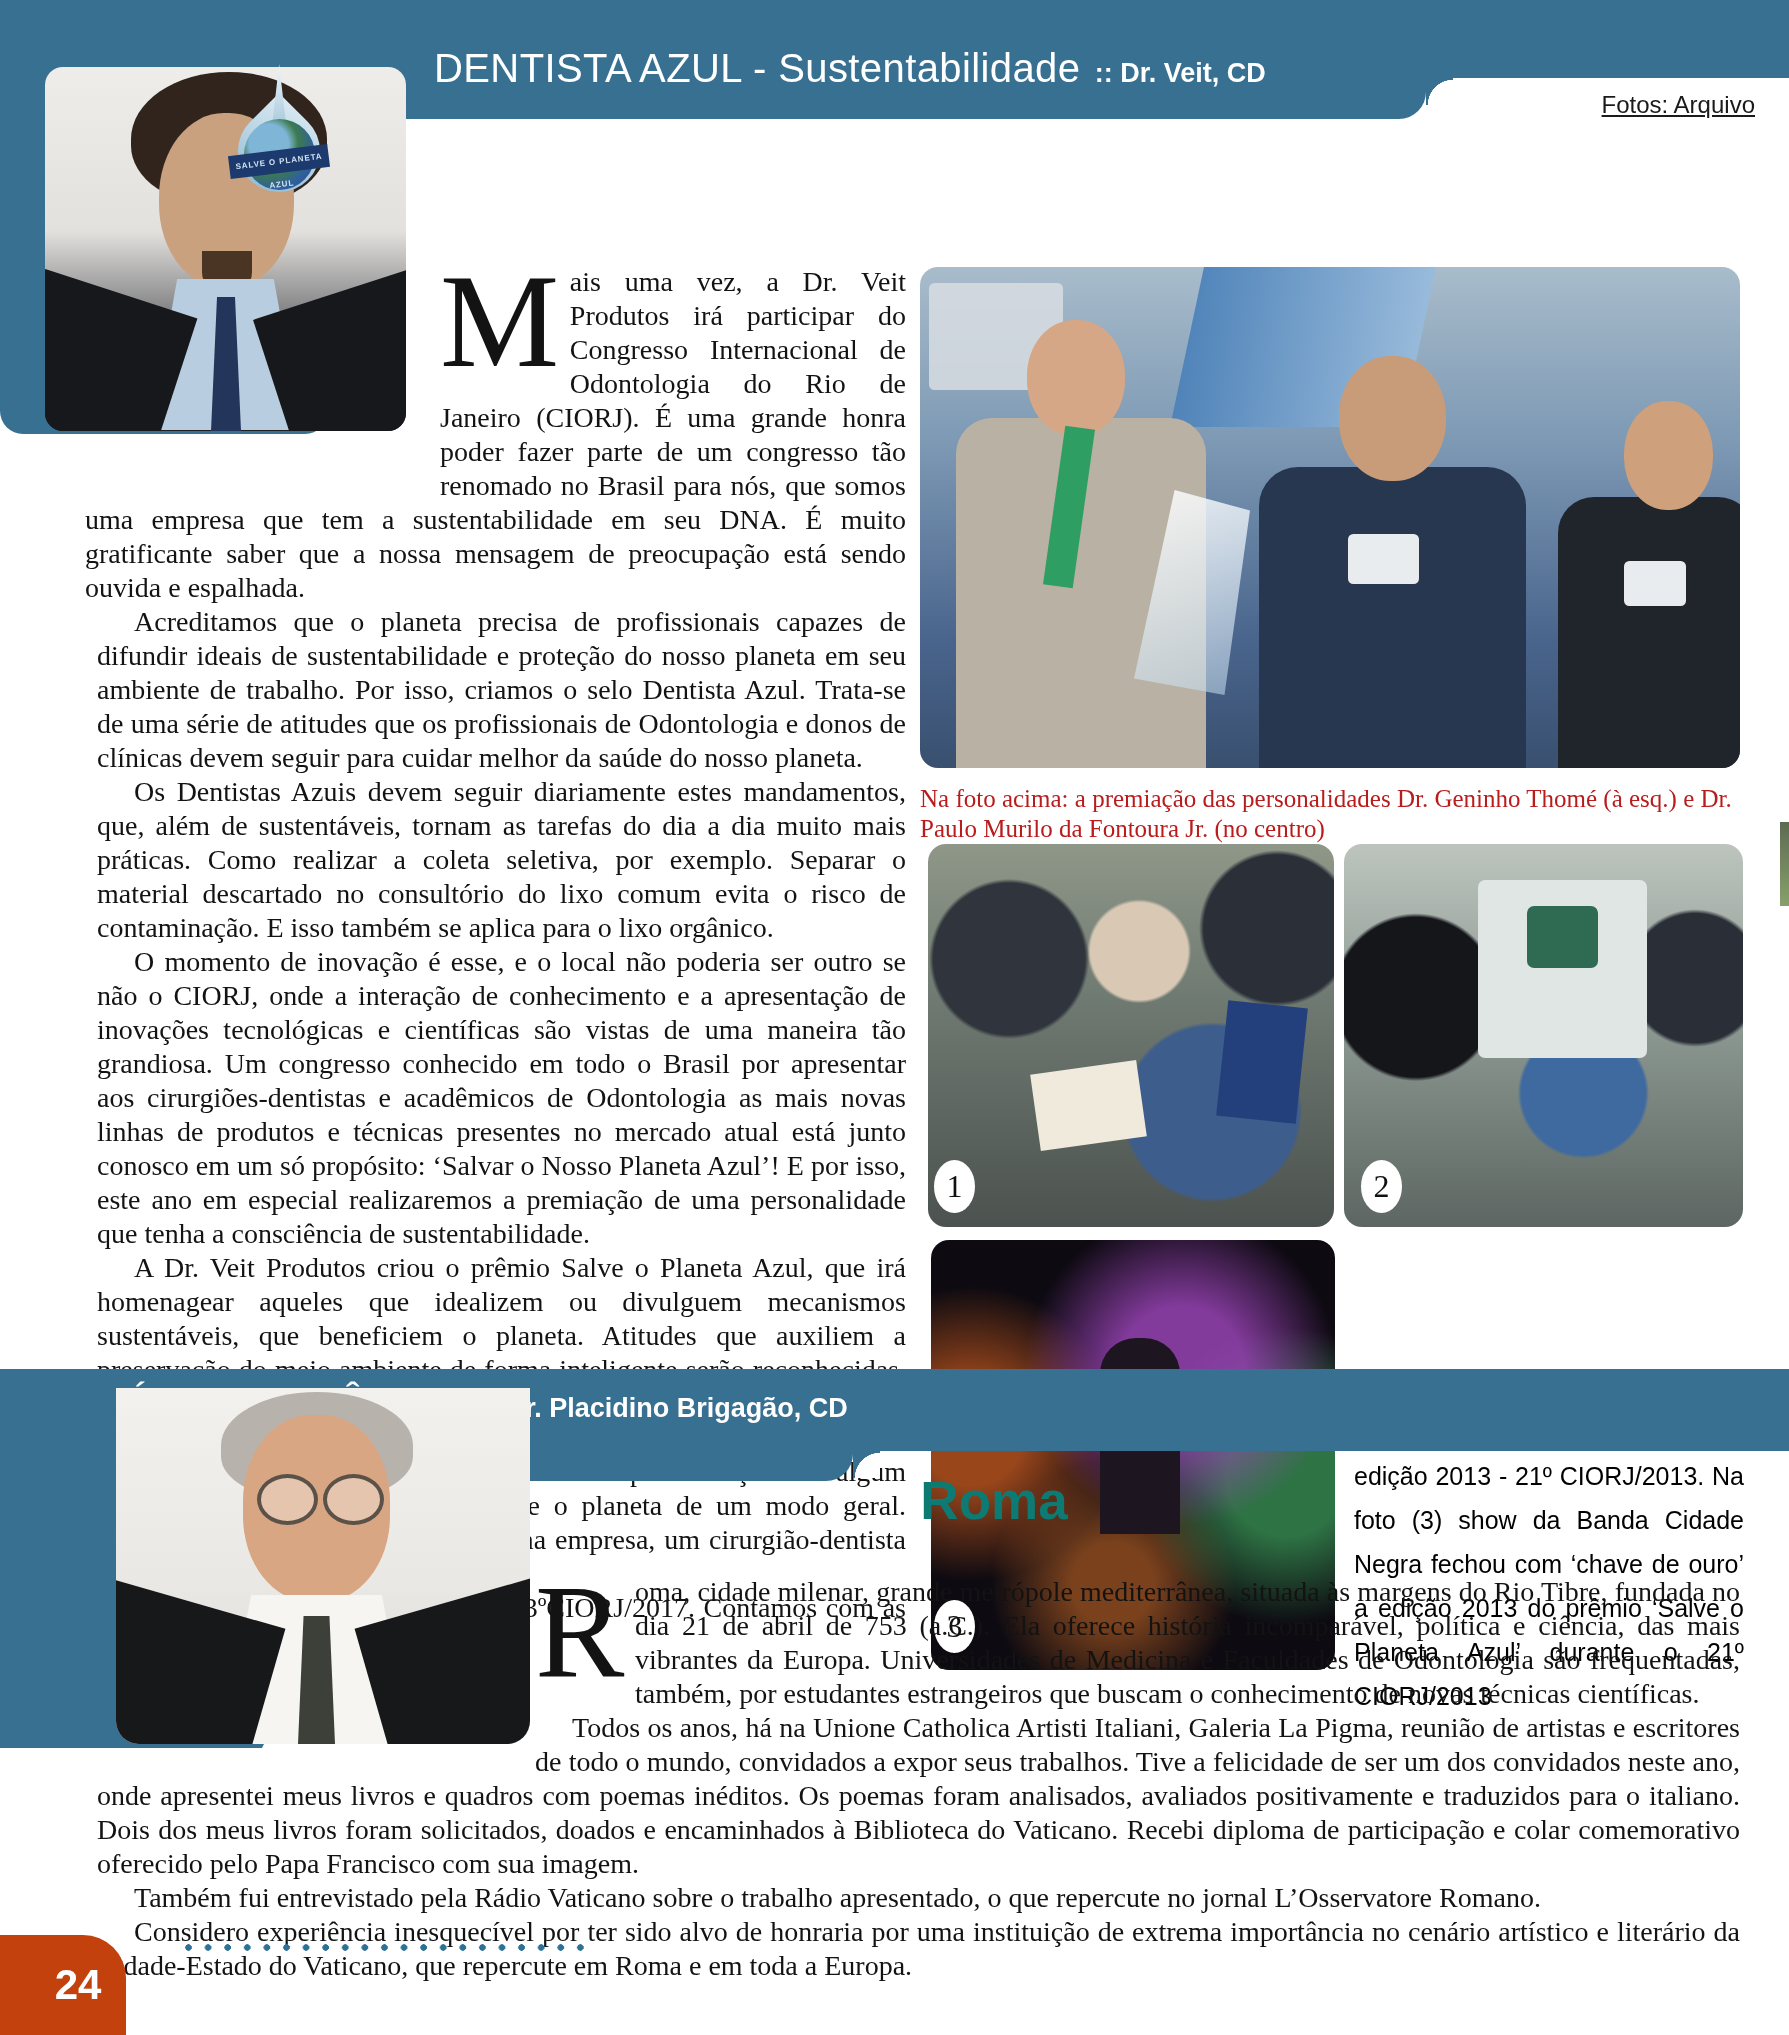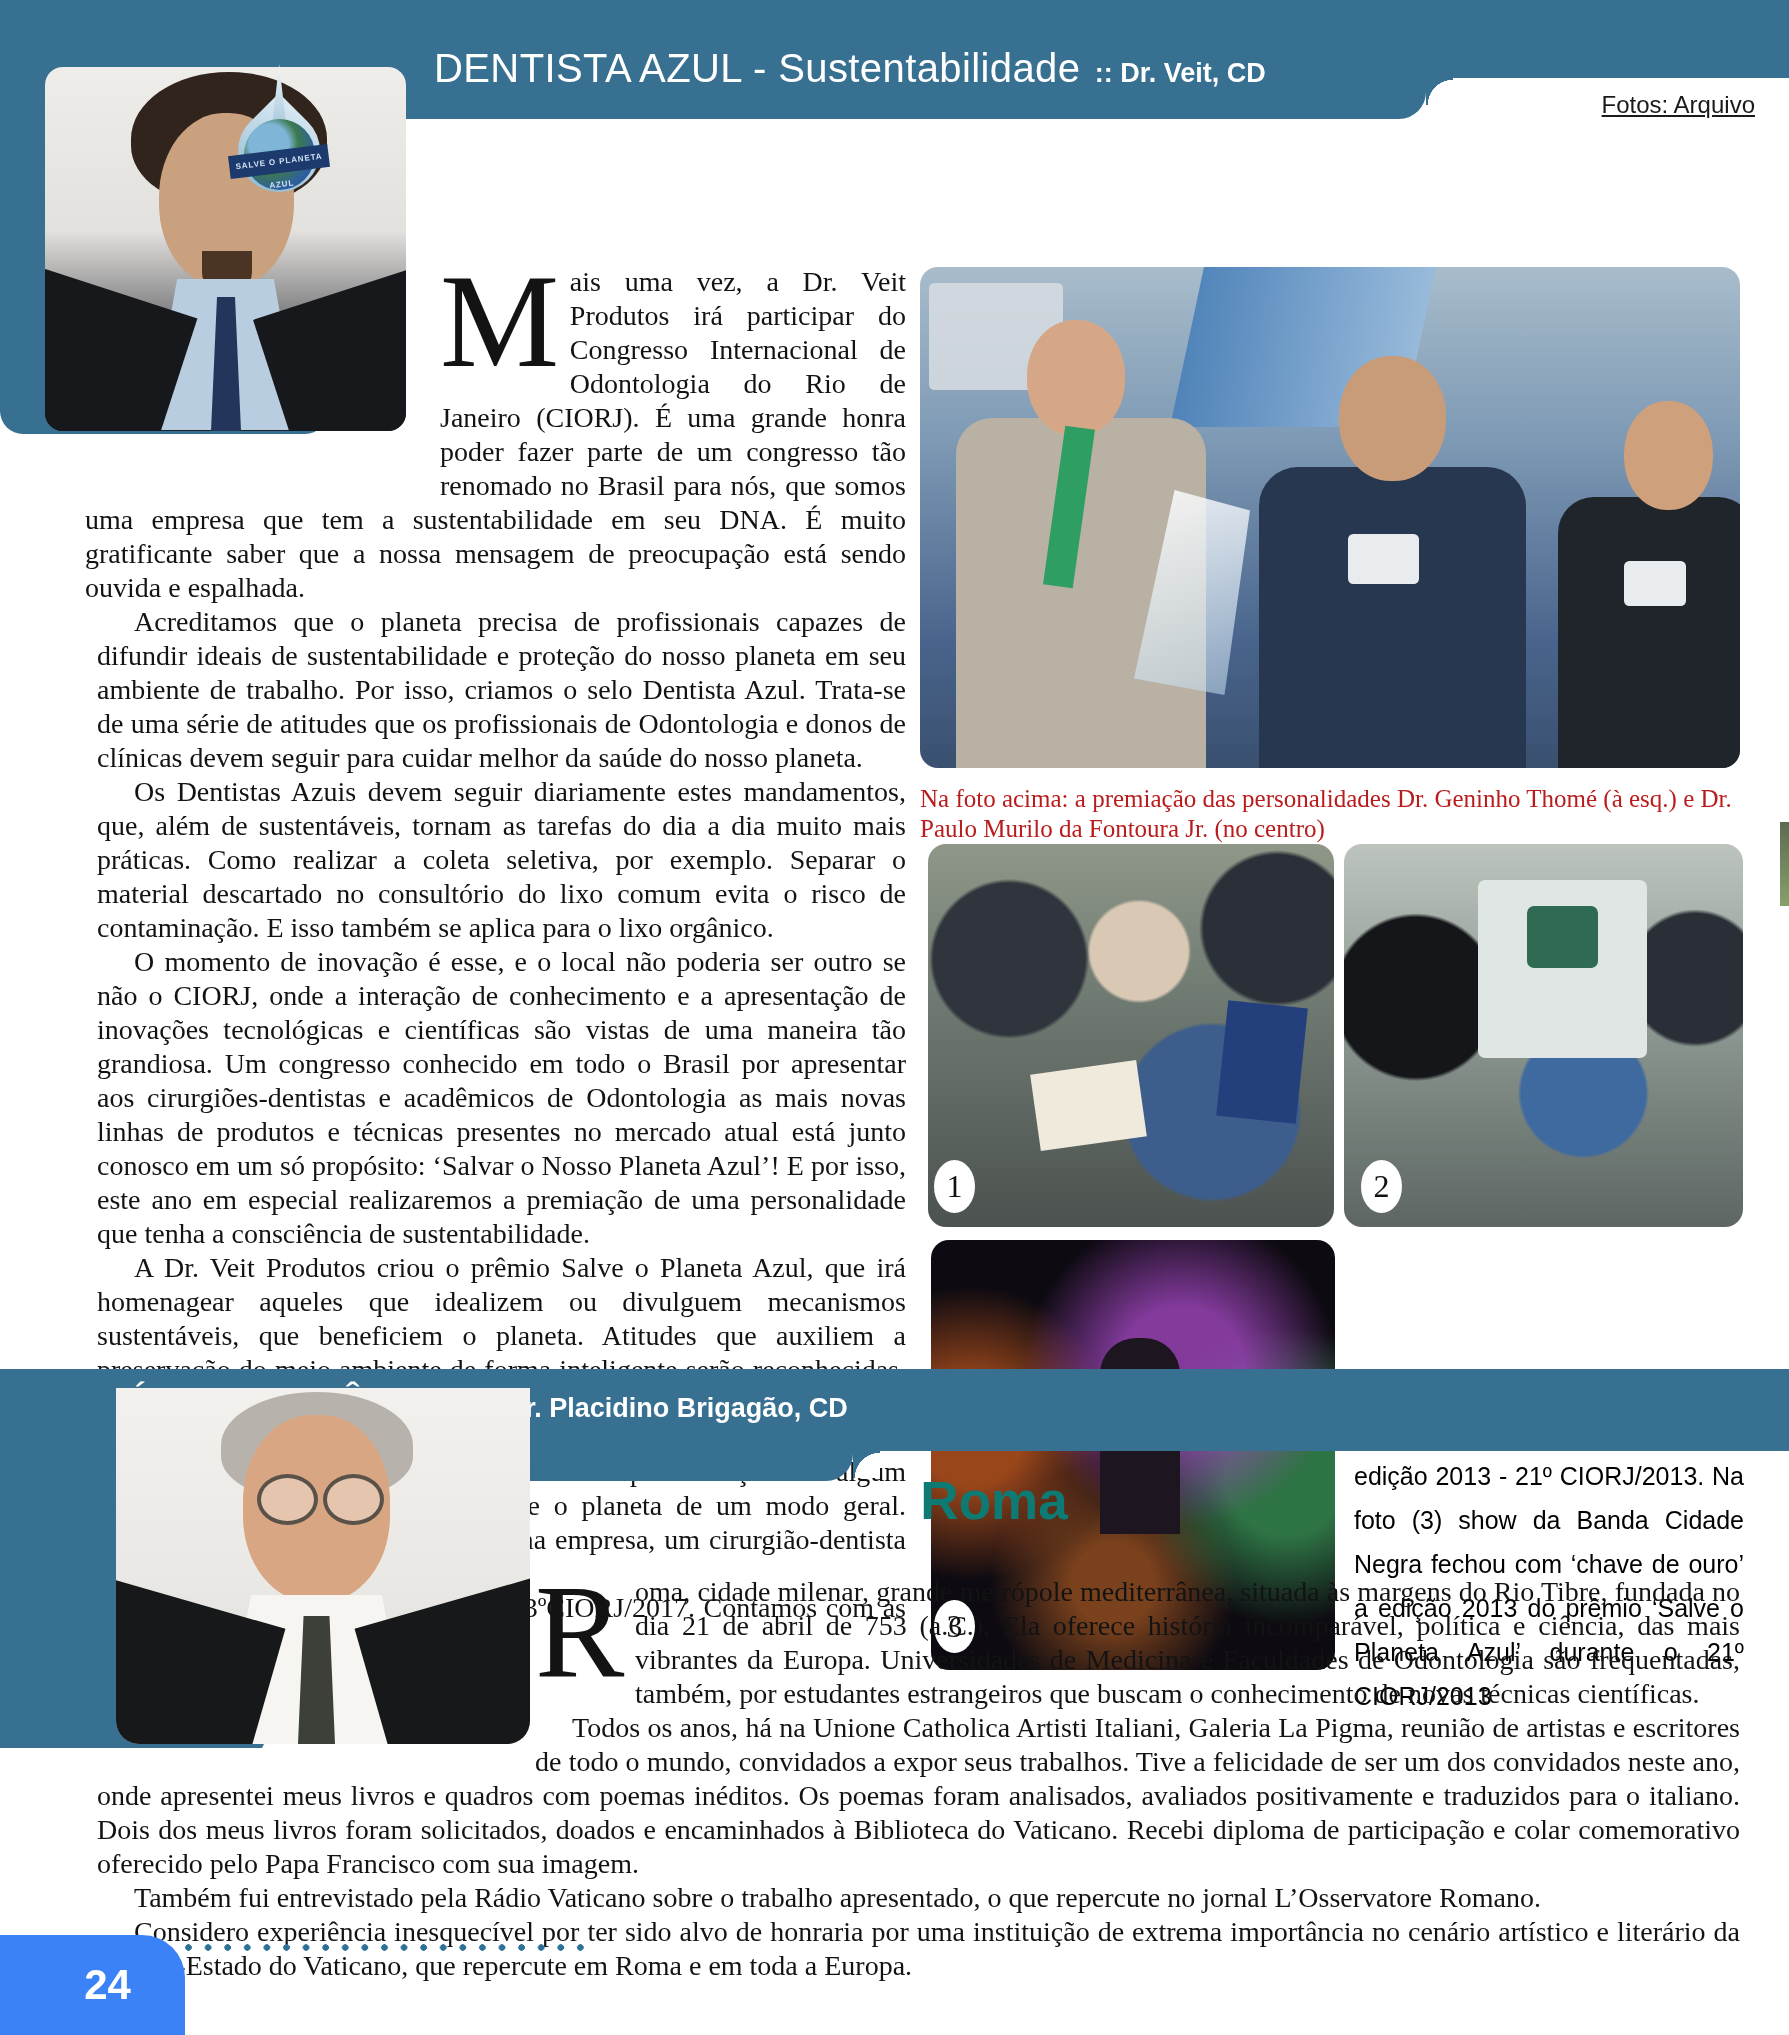--- a/index.html
+++ b/index.html
@@ -116,21 +116,21 @@
   .p2-face{position:absolute;left:127px;top:27px;width:147px;height:187px;background:#d8a683;border-radius:46%;}
   .p2-glass-l{position:absolute;left:141px;top:86px;width:53px;height:43px;border:4.5px solid #5a5248;border-radius:50%;background:rgba(255,255,255,.35);}
   .p2-glass-r{position:absolute;left:207px;top:86px;width:53px;height:43px;border:4.5px solid #5a5248;border-radius:50%;background:rgba(255,255,255,.35);}
   .p2-shirt{position:absolute;left:107px;top:207px;width:187px;height:150px;background:#f6f5f2;
             clip-path:polygon(15% 0,85% 0,100% 100%,0 100%);}
   .p2-jacket-l{position:absolute;left:-36px;top:212px;width:187px;height:160px;background:#17181a;transform:rotate(16deg);}
   .p2-jacket-r{position:absolute;left:257px;top:212px;width:187px;height:160px;background:#17181a;transform:rotate(-16deg);}
   .p2-tie{position:absolute;left:182px;top:228px;width:37px;height:128px;background:#3c4038;
           clip-path:polygon(15% 0,85% 0,100% 100%,0 100%);}
   
-  .footer-box{left:0;top:1935px;width:185px;height:100px;background:#3b82f6;border-radius:0 43px 0 0;
+  .footer-box{left:0;top:1935px;width:126px;height:100px;background:#c2410c;border-radius:0 43px 0 0;
               display:flex;align-items:center;justify-content:center;}
   .footer-num{color:#fff;font-size:42px;font-weight:700;padding-left:30px;}
   .dotted-divider{left:184px;top:1943px;width:408px;height:9px;
       background:radial-gradient(circle 3.6px at 4.5px 4.5px,#2d7296 3px,transparent 3.5px);
       background-size:19.6px 9px;background-repeat:repeat-x;}
   .footer-journal{left:184px;top:1956px;font-size:26px;font-weight:700;color:#2d7296;}
 </style>
 </head>
 <body>
 

